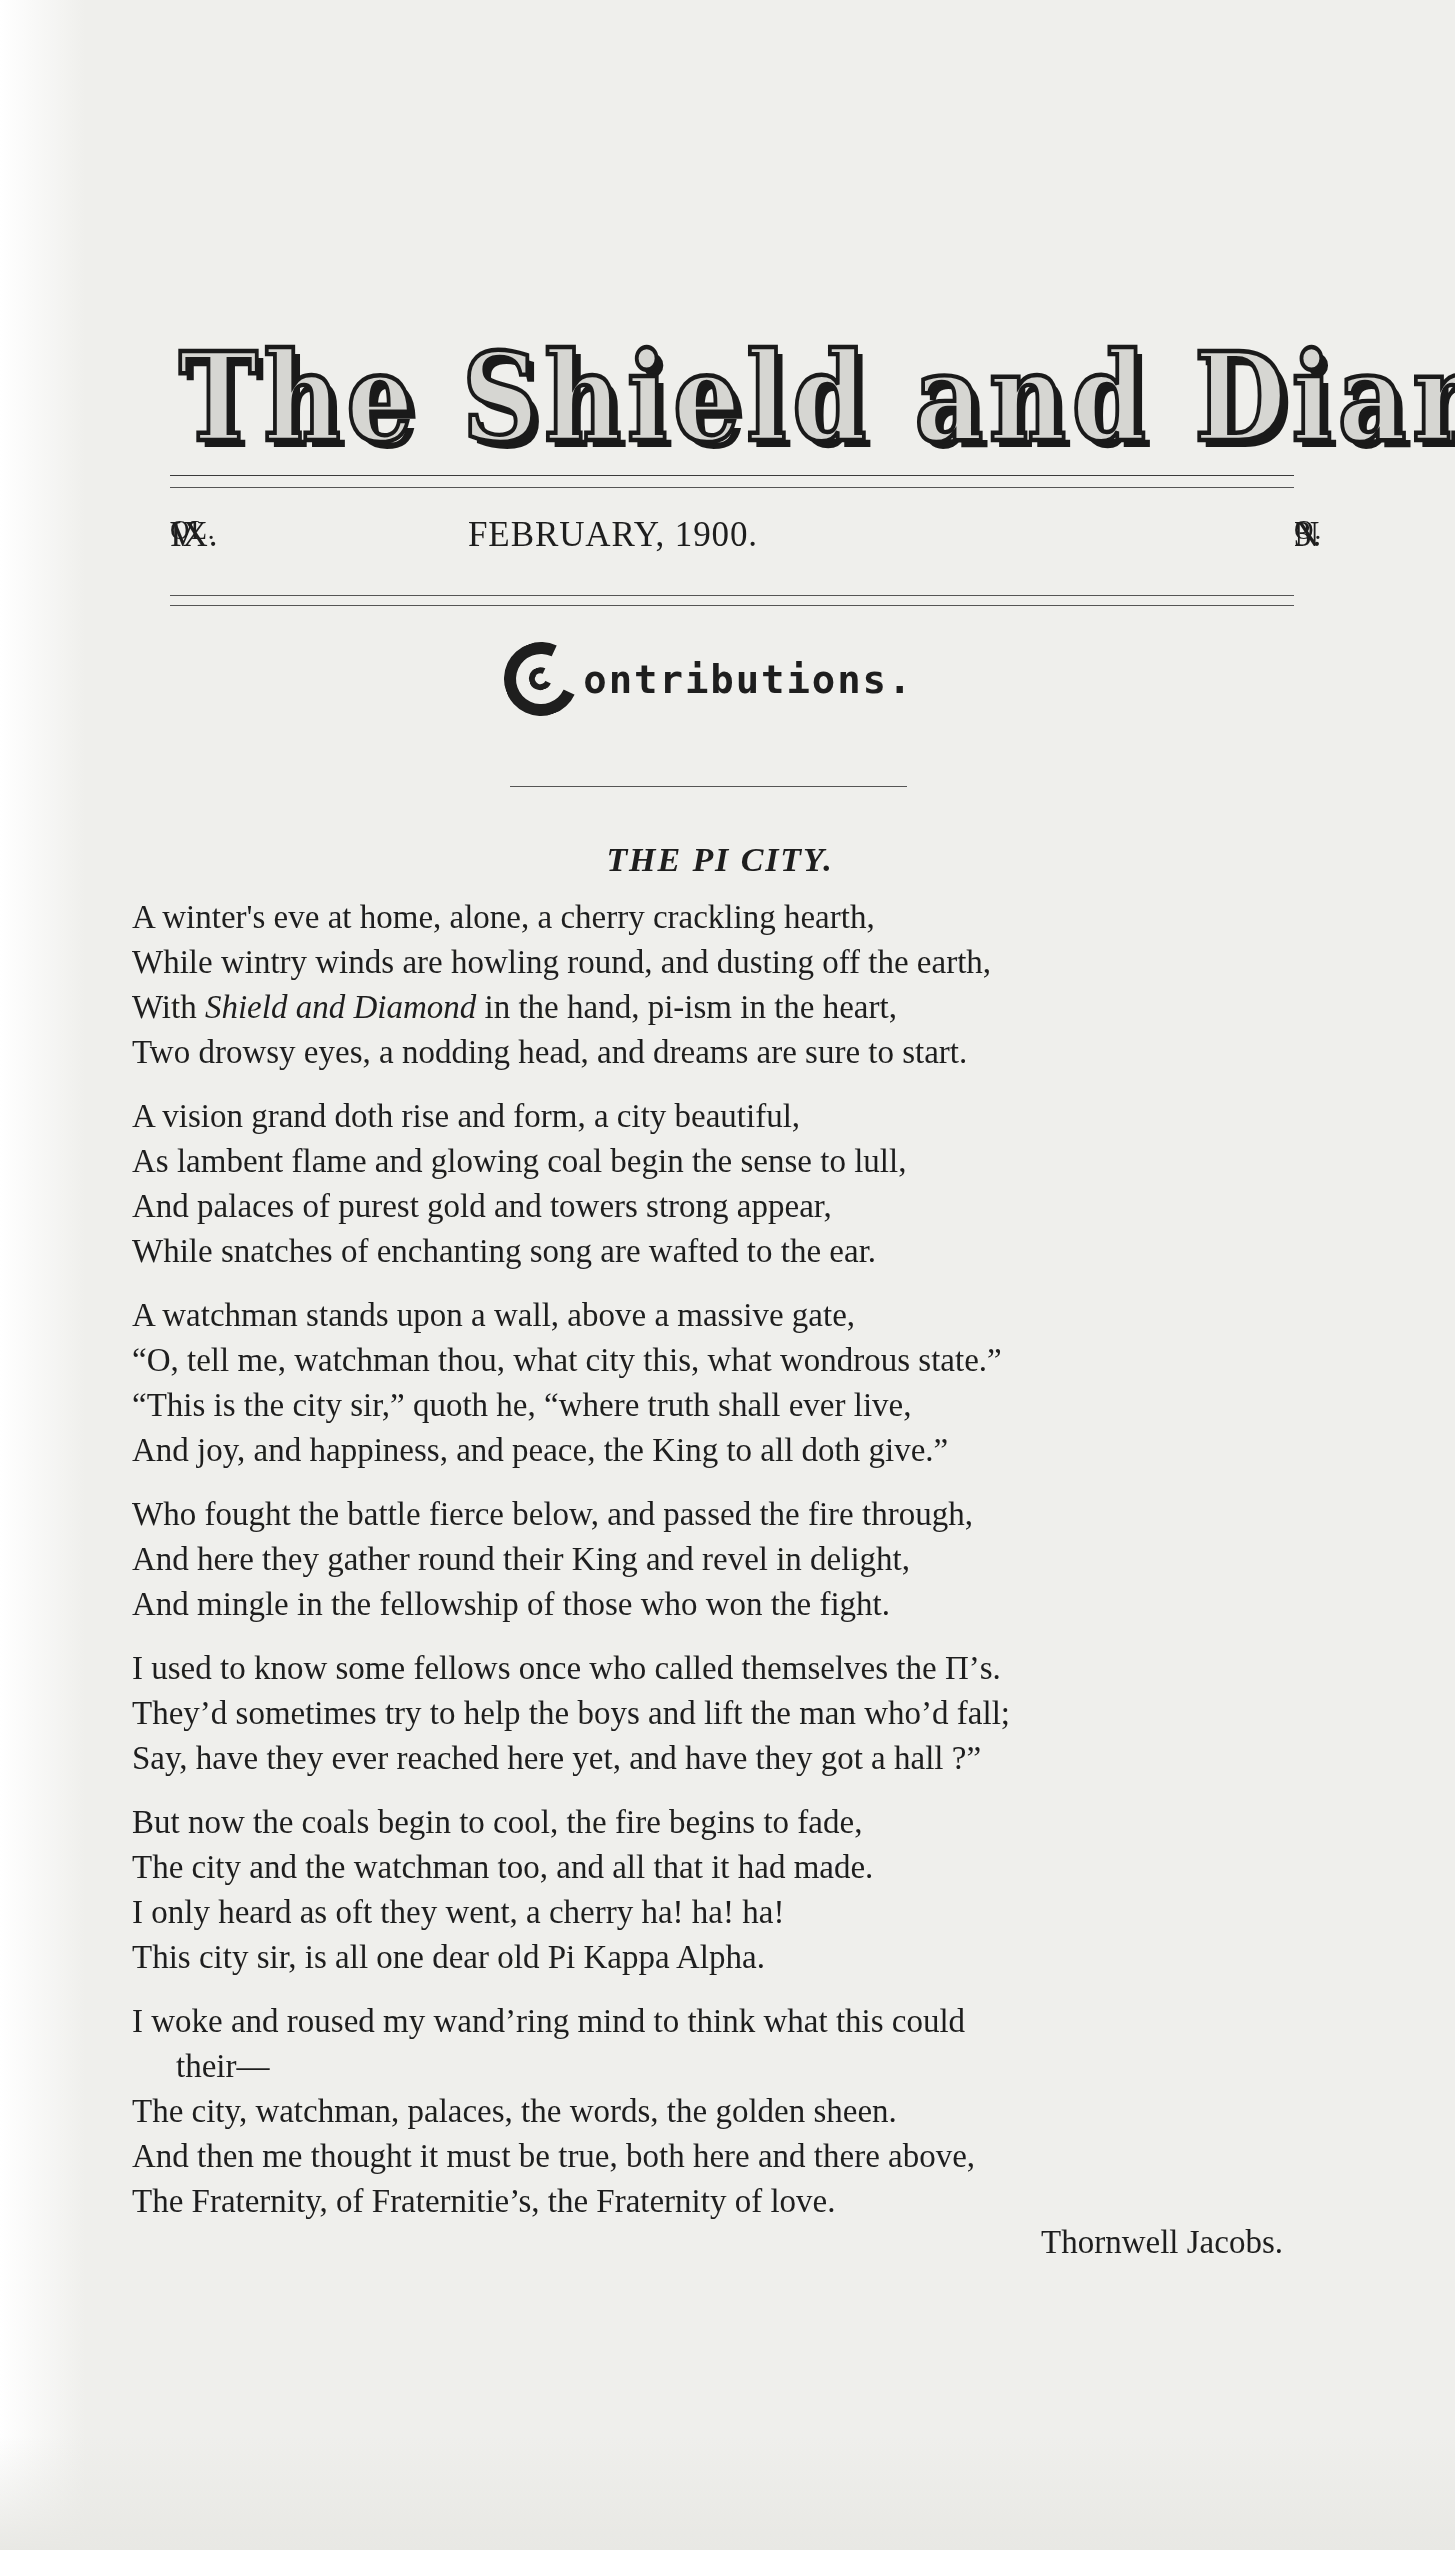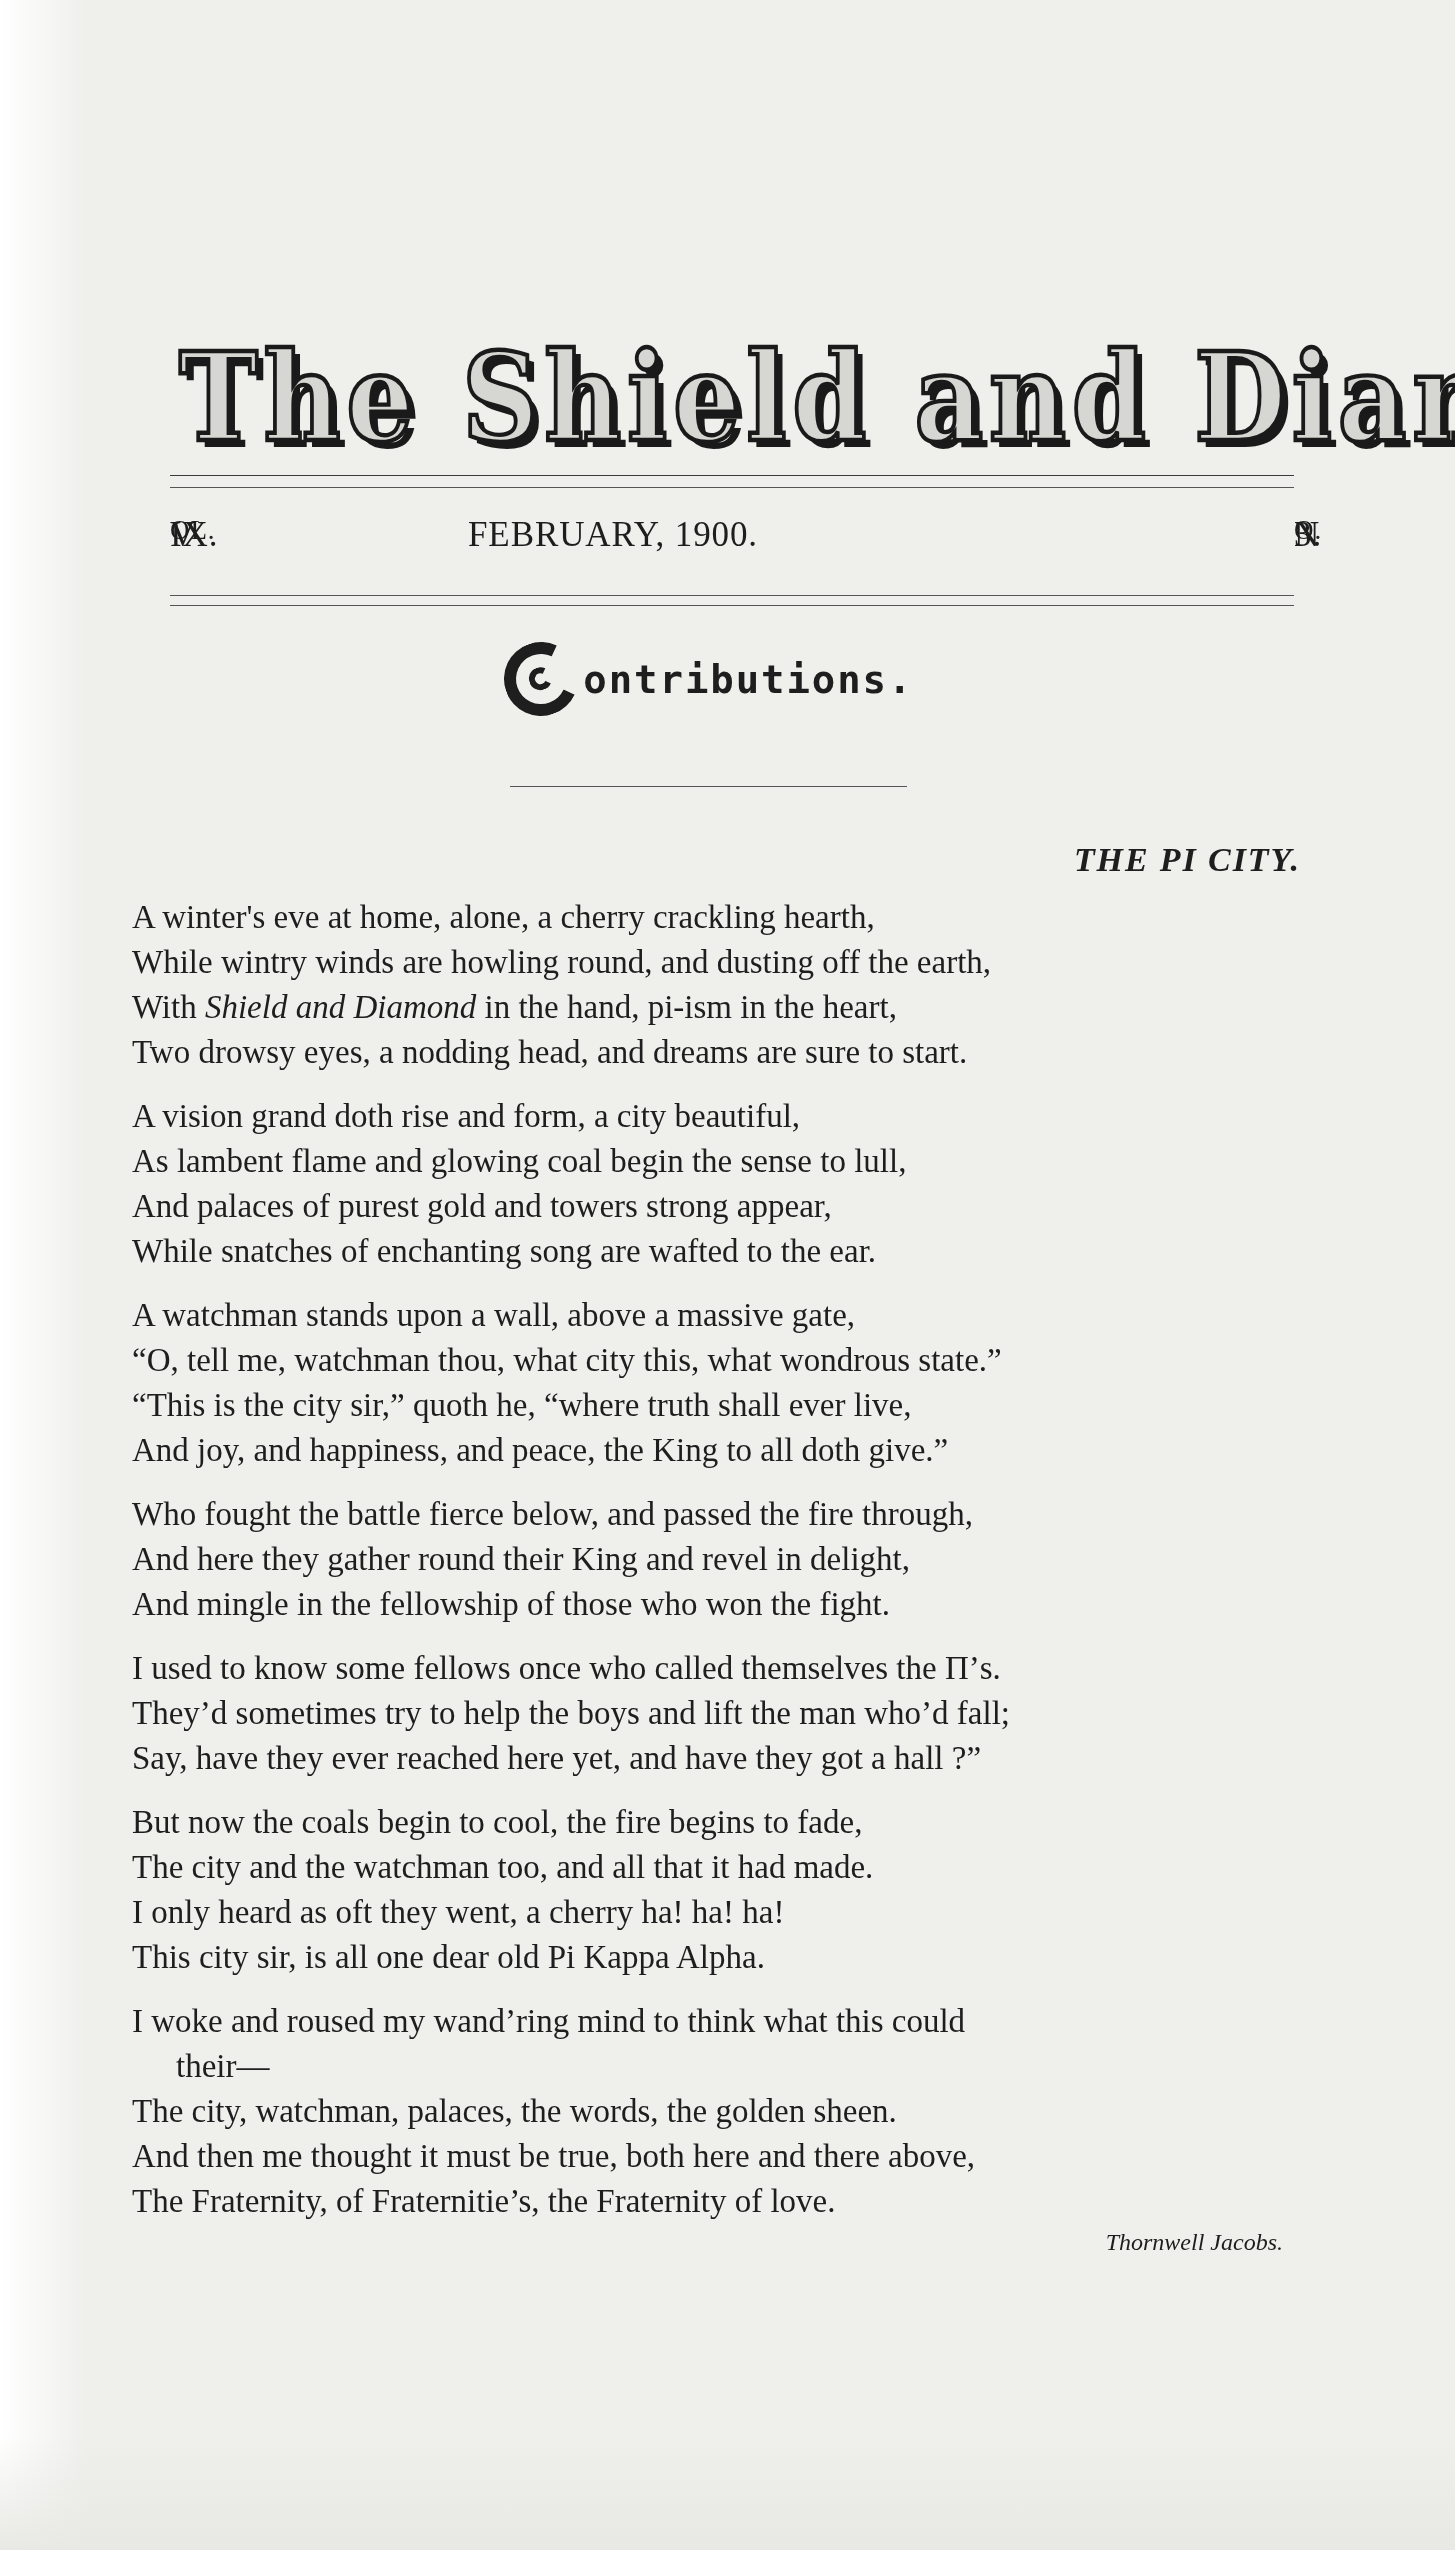--- a/index.html
+++ b/index.html
@@ -78,36 +78,36 @@
       display: inline-block; vertical-align: middle;
       font-family: "DejaVu Sans Mono", "Liberation Mono", monospace;
       font-weight: bold; font-size: 39px; letter-spacing: 1.9px;
     }
     .short-rule {
       position: absolute; left: 510px; top: 786px; width: 397px;
       border-top: 1.4px solid #555;
     }
 
     .poem-title {
-      position: absolute; left: 177px; top: 841px; width: 1124px;
-      text-align: right; font-style: italic; font-weight: bold;
+      position: absolute; left: 158px; top: 841px; width: 1124px;
+      text-align: center; font-style: italic; font-weight: bold;
       font-size: 34px; letter-spacing: 1.9px;
     }
 
     .poem {
       position: absolute; left: 132px; top: 895px; width: 1200px;
       font-size: 33px; line-height: 45px;
     }
     .stanza { margin: 0 0 19px 0; }
     .line { display: block; white-space: nowrap; }
     .line.cont { padding-left: 44px; }
     .line em { font-style: italic; }
     .signature {
-      display: block; text-align: right; font-style: italic;
-      font-size: 24px; margin-top: -3.8px; padding-right: 49px;
+      display: block; text-align: right; 
+      font-size: 33px; margin-top: -3.8px; padding-right: 49px;
     }
   </style>
 </head>
 <body>
 
 <div class="page-edge"></div>
 <div class="page-bottom"></div>
 
 <div class="masthead">
   <span class="masthead-title">The Shield and Diamond.</span>

